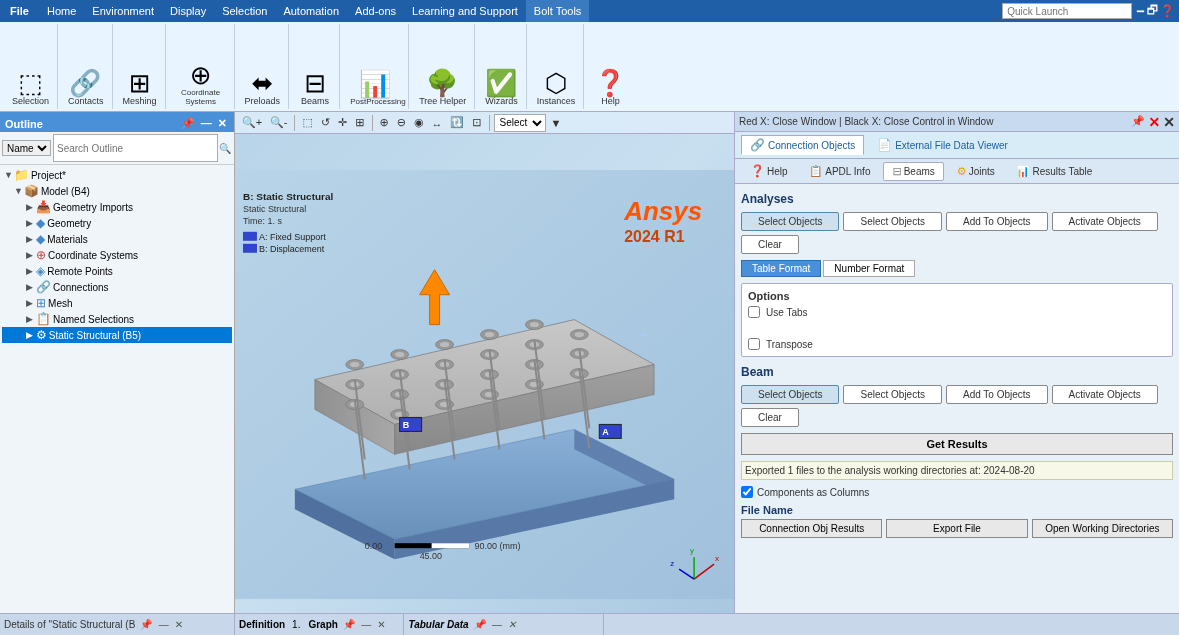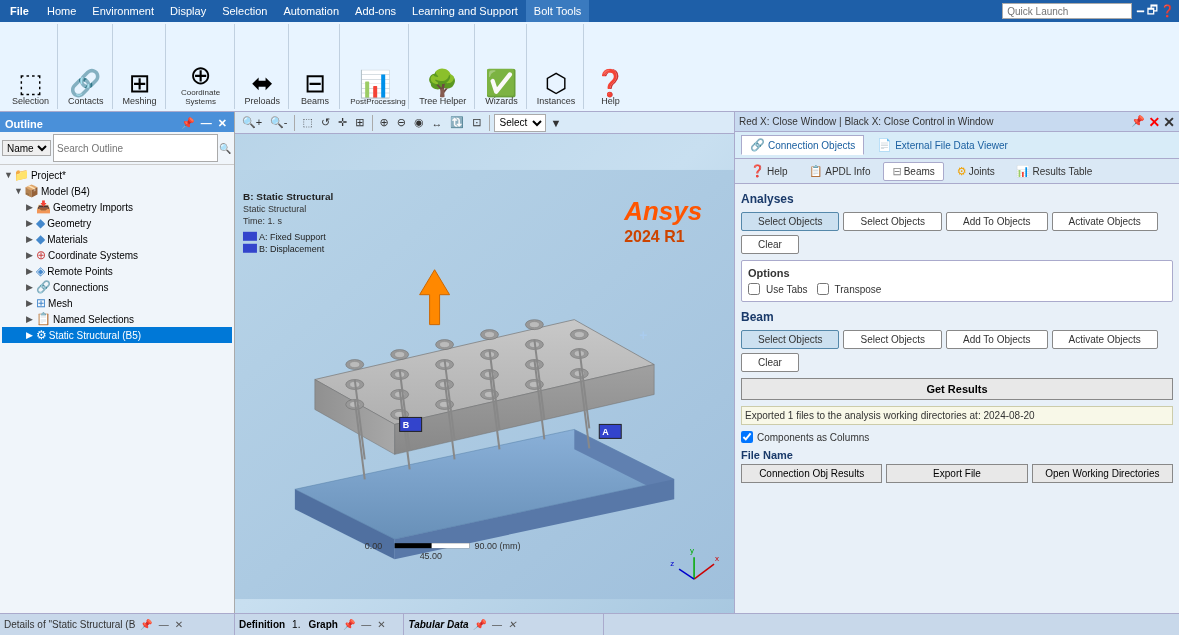--- a/index.html
+++ b/index.html
@@ -476,25 +476,29 @@
       <div class="section-title">Analyses</div>
       <div class="button-row">
         <button class="obj-btn primary">Select Objects</button>
         <button class="obj-btn">Select Objects</button>
         <button class="obj-btn">Add To Objects</button>
         <button class="obj-btn">Activate Objects</button>
         <button class="obj-btn">Clear</button>
       </div>
 
       
+      <div class="format-tabs">
+        <button class="format-tab active">Table Format</button>
+        <button class="format-tab">Number Format</button>
+      </div>
 
       
       <div class="options-section">
         <div class="options-title">Options</div>
-        <div style="display:flex; gap:9px;">
+        <div style="display:flex; gap:20px;flex-direction:column;">
           <div class="checkbox-row">
             <input type="checkbox" style="">
             <span>Use Tabs</span>
           </div>
           <div class="checkbox-row">
             <input type="checkbox" style="">
             <span>Transpose</span>
           </div>
         </div>
       </div>

